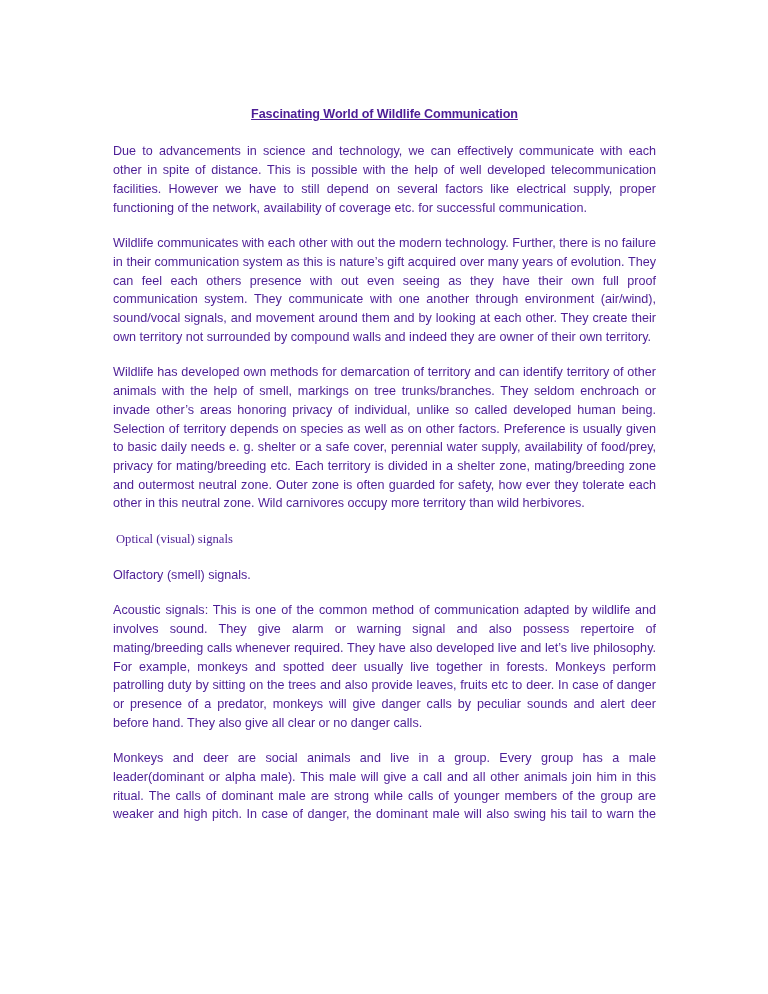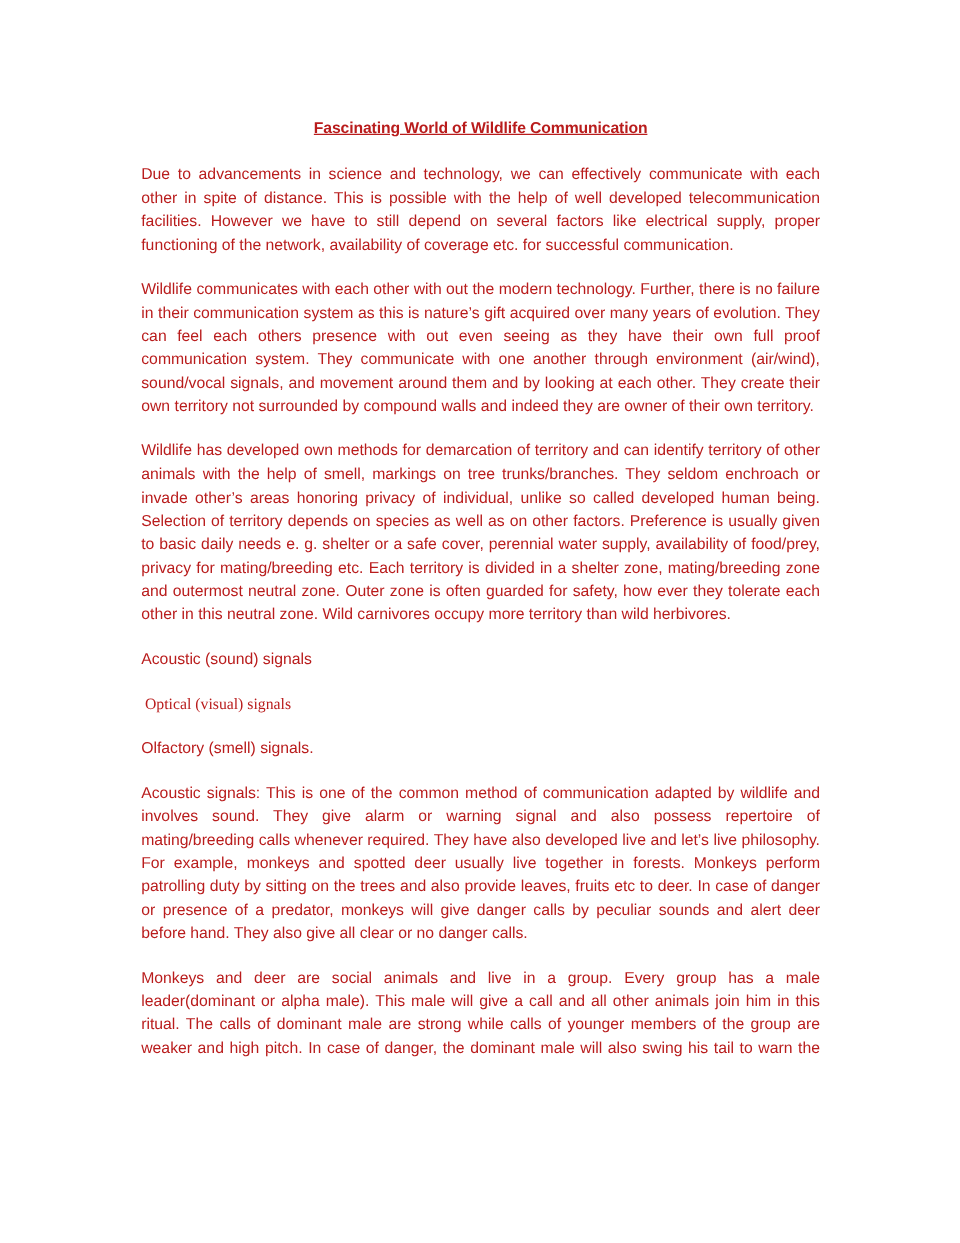--- a/index.html
+++ b/index.html
@@ -1,40 +1,39 @@
 <!DOCTYPE html>
 <html><head>
 <meta charset="utf-8">
 <style>
   html, body { margin:0; padding:0; background:#ffffff; }
   body { width:768px; height:994px; overflow:hidden; position:relative; }
   .page {
-    position:absolute; left:113px; top:93px; width:543px;
+    position:absolute; left:113px; top:105px; width:543px;
     font-family:"Liberation Sans", sans-serif;
-    font-size:12.6px; line-height:18.7px; color:#b91c1c;
+    font-size:12.6px; line-height:18.7px; color:#4c1d95;
   }
   .title {
     text-align:center; text-decoration:underline; font-weight:bold;
     font-size:12.6px; margin:0 0 18.7px 0; letter-spacing:-0.1px;
   }
   p { margin:0 0 17px 0; text-align:justify; }
   .list-item { margin:0 0 17px 0; }
   .indent1 { padding-left:3px;font-family:Liberation Serif, serif; }
   b { font-weight:normal; }
 </style>
 </head>
 <body>
 
 <div class="page">
   <div class="title">Fascinating World of Wildlife Communication</div>
 
   <p>Due to advancements in science and technology, we can effectively communicate with each other in spite of distance. This is possible with the help of well developed telecommunication facilities. However we have to still depend on several factors like electrical supply, proper functioning of the network, availability of coverage etc. for successful communication.</p>
   <p>Wildlife communicates with each other with out the modern technology. Further, there is no failure in their communication system as this is nature’s gift acquired over many years of evolution. They can feel each others presence with out even seeing as they have their own full proof communication system. They communicate with one another through environment (air/wind), sound/vocal signals, and movement around them and by looking at each other. They create their own territory not surrounded by compound walls and indeed they are owner of their own territory.</p>
   <p>Wildlife has developed own methods for demarcation of territory and can identify territory of other animals with the help of smell, markings on tree trunks/branches. They seldom enchroach or invade other’s areas honoring privacy of individual, unlike so called developed human being. Selection of territory depends on species as well as on other factors. Preference is usually given to basic daily needs e. g. shelter or a safe cover, perennial water supply, availability of food/prey, privacy for mating/breeding etc. Each territory is divided in a shelter zone, mating/breeding zone and outermost neutral zone. Outer zone is often guarded for safety, how ever they tolerate each other in this neutral zone. Wild carnivores occupy more territory than wild herbivores.</p>
 
-  <div class="list-item">Acoustic (sound) signals</div>
   <div class="list-item indent1">Optical (visual) signals</div>
   <div class="list-item">Olfactory (smell) signals.</div>
 
   <p><b>Acoustic signals:</b><span> This is one of the common method of communication adapted by wildlife and involves sound. They give alarm or warning signal and also possess repertoire of mating/breeding calls whenever required. They have also developed live and let’s live philosophy. For example, monkeys and spotted deer usually live together in forests. Monkeys perform patrolling duty by sitting on the trees and also provide leaves, fruits etc to deer. In case of danger or presence of a predator, monkeys will give danger calls by peculiar sounds and alert deer before hand. They also give all clear or no danger calls.</span></p>
 
   <p style="text-align-last:justify;">Monkeys and deer are social animals and live in a group. Every group has a male leader(dominant or alpha male). This male will give a call and all other animals join him in this ritual. The calls of dominant male are strong while calls of younger members of the group are weaker and high pitch. In case of danger, the dominant male will also swing his tail to warn the</p>
 </div>
 
 </body></html>

